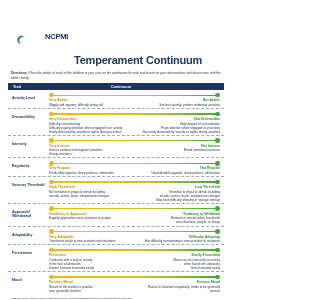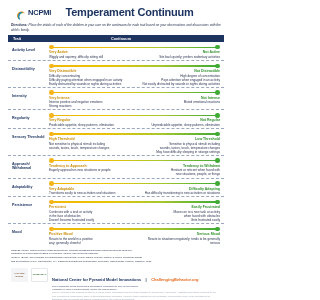--- a/index.html
+++ b/index.html
@@ -8,26 +8,26 @@
     width:232px; height:300px;
     background:#ffffff;
     font-family:"Liberation Sans", sans-serif;
     color:#1d2a4d;
     overflow:hidden;
   }
   .page { width:232px; height:300px; position:relative; padding:0 6px; }
 
   
   .header { display:flex; align-items:center; padding:6px 4px 2px 4px; }
-  .logo { display:flex; align-items:center; gap:1px; margin-left:6px; }
+  .logo { display:flex; align-items:center; gap:18px; margin-left:6px; }
   .logo-mark { width:11px; height:11px; position:relative; }
   .logo-text { font-size:7.5px; font-weight:bold; color:#1d3461; letter-spacing:-0.2px; }
   .doc-title {
     flex:1; text-align:center; font-size:11px; font-weight:bold;
-    color:#1d3461; letter-spacing:-0.2px; margin-right:14px;
+    color:#1d3461; letter-spacing:-0.2px; margin-right:14px;margin-top:48px;
   }
 
   
   .directions {
     font-size:3.2px; line-height:1.45; color:#25304f;
     padding:3px 5px 3px 5px;
   }
   .directions b { font-style:italic; }
   .directions i { font-style:italic; }
 

